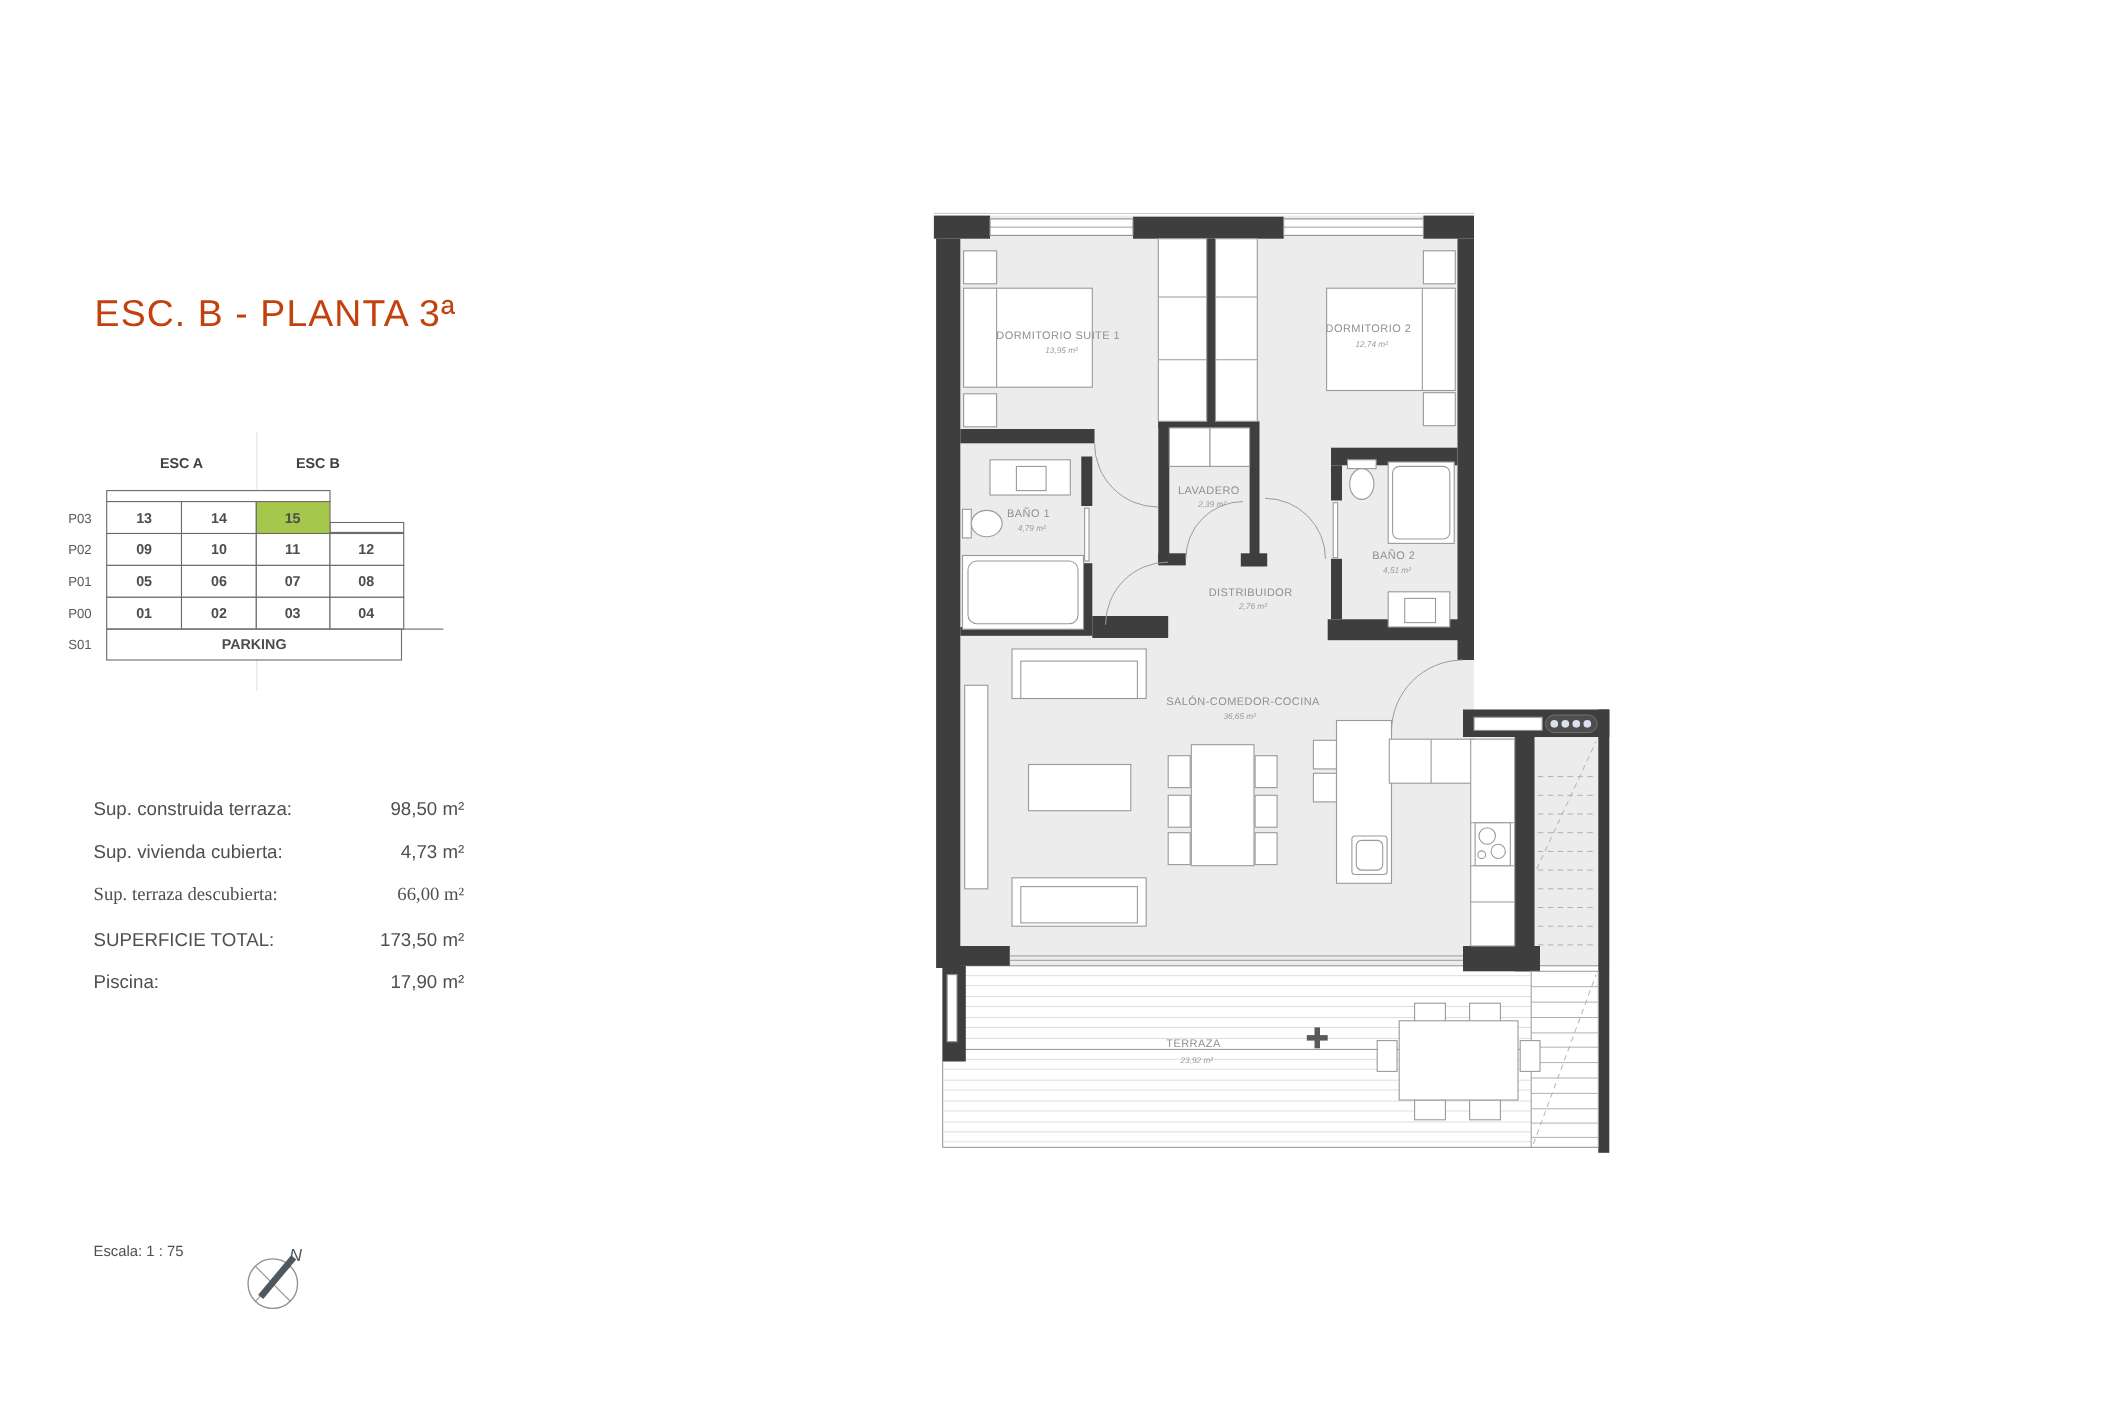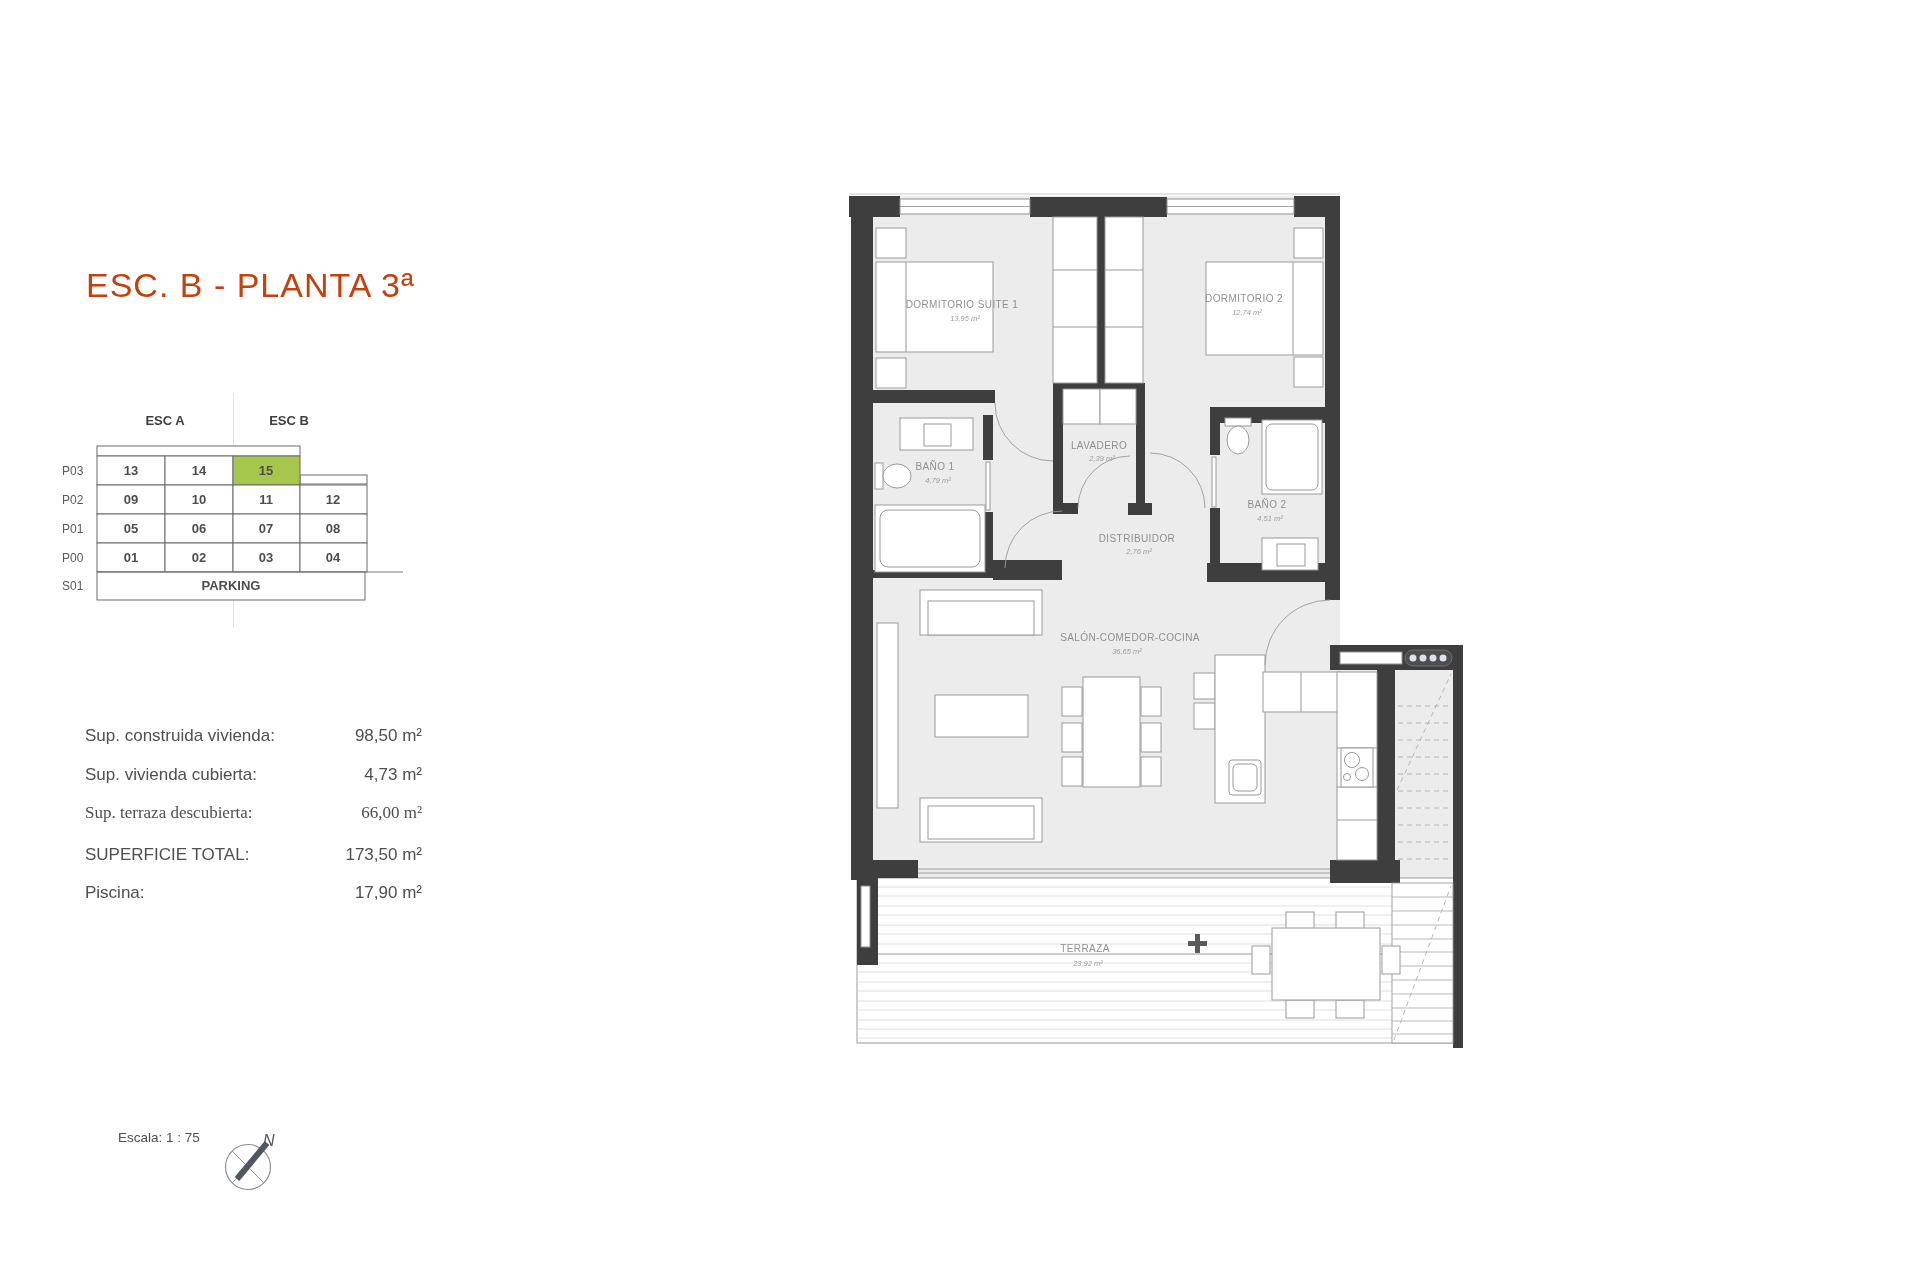--- a/index.html
+++ b/index.html
@@ -3,21 +3,21 @@
 <meta charset="utf-8">
 <style>
   html,body{margin:0;padding:0;background:#fff;}
   .page{position:relative;width:1920px;height:1280px;background:#ffffff;overflow:hidden;
         font-family:"Liberation Sans", sans-serif;}
   .plan-title{position:absolute;left:86px;top:266px;font-size:34px;letter-spacing:1px;
               color:#c2410c;white-space:nowrap;}
   .measure-row{position:absolute;left:85px;width:320px;height:22px;font-size:17px;color:#4f4f4f;}
   .measure-row .lbl{position:absolute;left:0;top:0;white-space:nowrap;}
   .measure-row .val{position:absolute;left:145px;top:0;width:160px;text-align:right;white-space:nowrap;padding-left:32px;}
-  .scale-label{position:absolute;left:85px;top:1130px;font-size:13.5px;color:#4f4f4f;margin-left:33px;}
+  .scale-label{position:absolute;left:85px;top:1130px;font-size:13.5px;color:#4f4f4f;}
   svg{position:absolute;overflow:visible;}
   svg text{font-family:"Liberation Sans", sans-serif;}
   .tbl-num{font-size:13px;font-weight:bold;fill:#4d4d4d;}
   .tbl-rowlbl{font-size:12px;fill:#5a5a5a;}
   .tbl-head{font-size:13px;font-weight:bold;fill:#3f3f3f;}
   .room-name{font-size:10px;fill:#8f8f8f;letter-spacing:.4px;}
   .room-area{font-size:7.5px;fill:#9a9a9a;font-style:italic;}
   .wall{fill:#3e3e3e;stroke:none;}
   .furn{fill:#ffffff;stroke:#9a9a9a;stroke-width:1;}
   .furn-line{stroke:#9a9a9a;stroke-width:1;fill:none;}
@@ -84,21 +84,21 @@
     <text class="tbl-num" x="231" y="590" text-anchor="middle">PARKING</text>
 
     <text class="tbl-rowlbl" x="62" y="475">P03</text>
     <text class="tbl-rowlbl" x="62" y="504">P02</text>
     <text class="tbl-rowlbl" x="62" y="533">P01</text>
     <text class="tbl-rowlbl" x="62" y="562">P00</text>
     <text class="tbl-rowlbl" x="62" y="590">S01</text>
   </svg>
 
   <div class="measure-row" style="top:726px;">
-    <span class="lbl">Sup. construida vivienda:</span>
+    <span class="lbl">Sup. construida terraza:</span>
     <span class="val">98,50 m²</span>
   </div>
   <div class="measure-row" style="top:765px;">
     <span class="lbl">Sup. vivienda cubierta:</span>
     <span class="val">4,73 m²</span>
   </div>
   <div class="measure-row" style="top:803px;font-family:Liberation Serif, serif;">
     <span class="lbl">Sup. terraza descubierta:</span>
     <span class="val">66,00 m²</span>
   </div>

